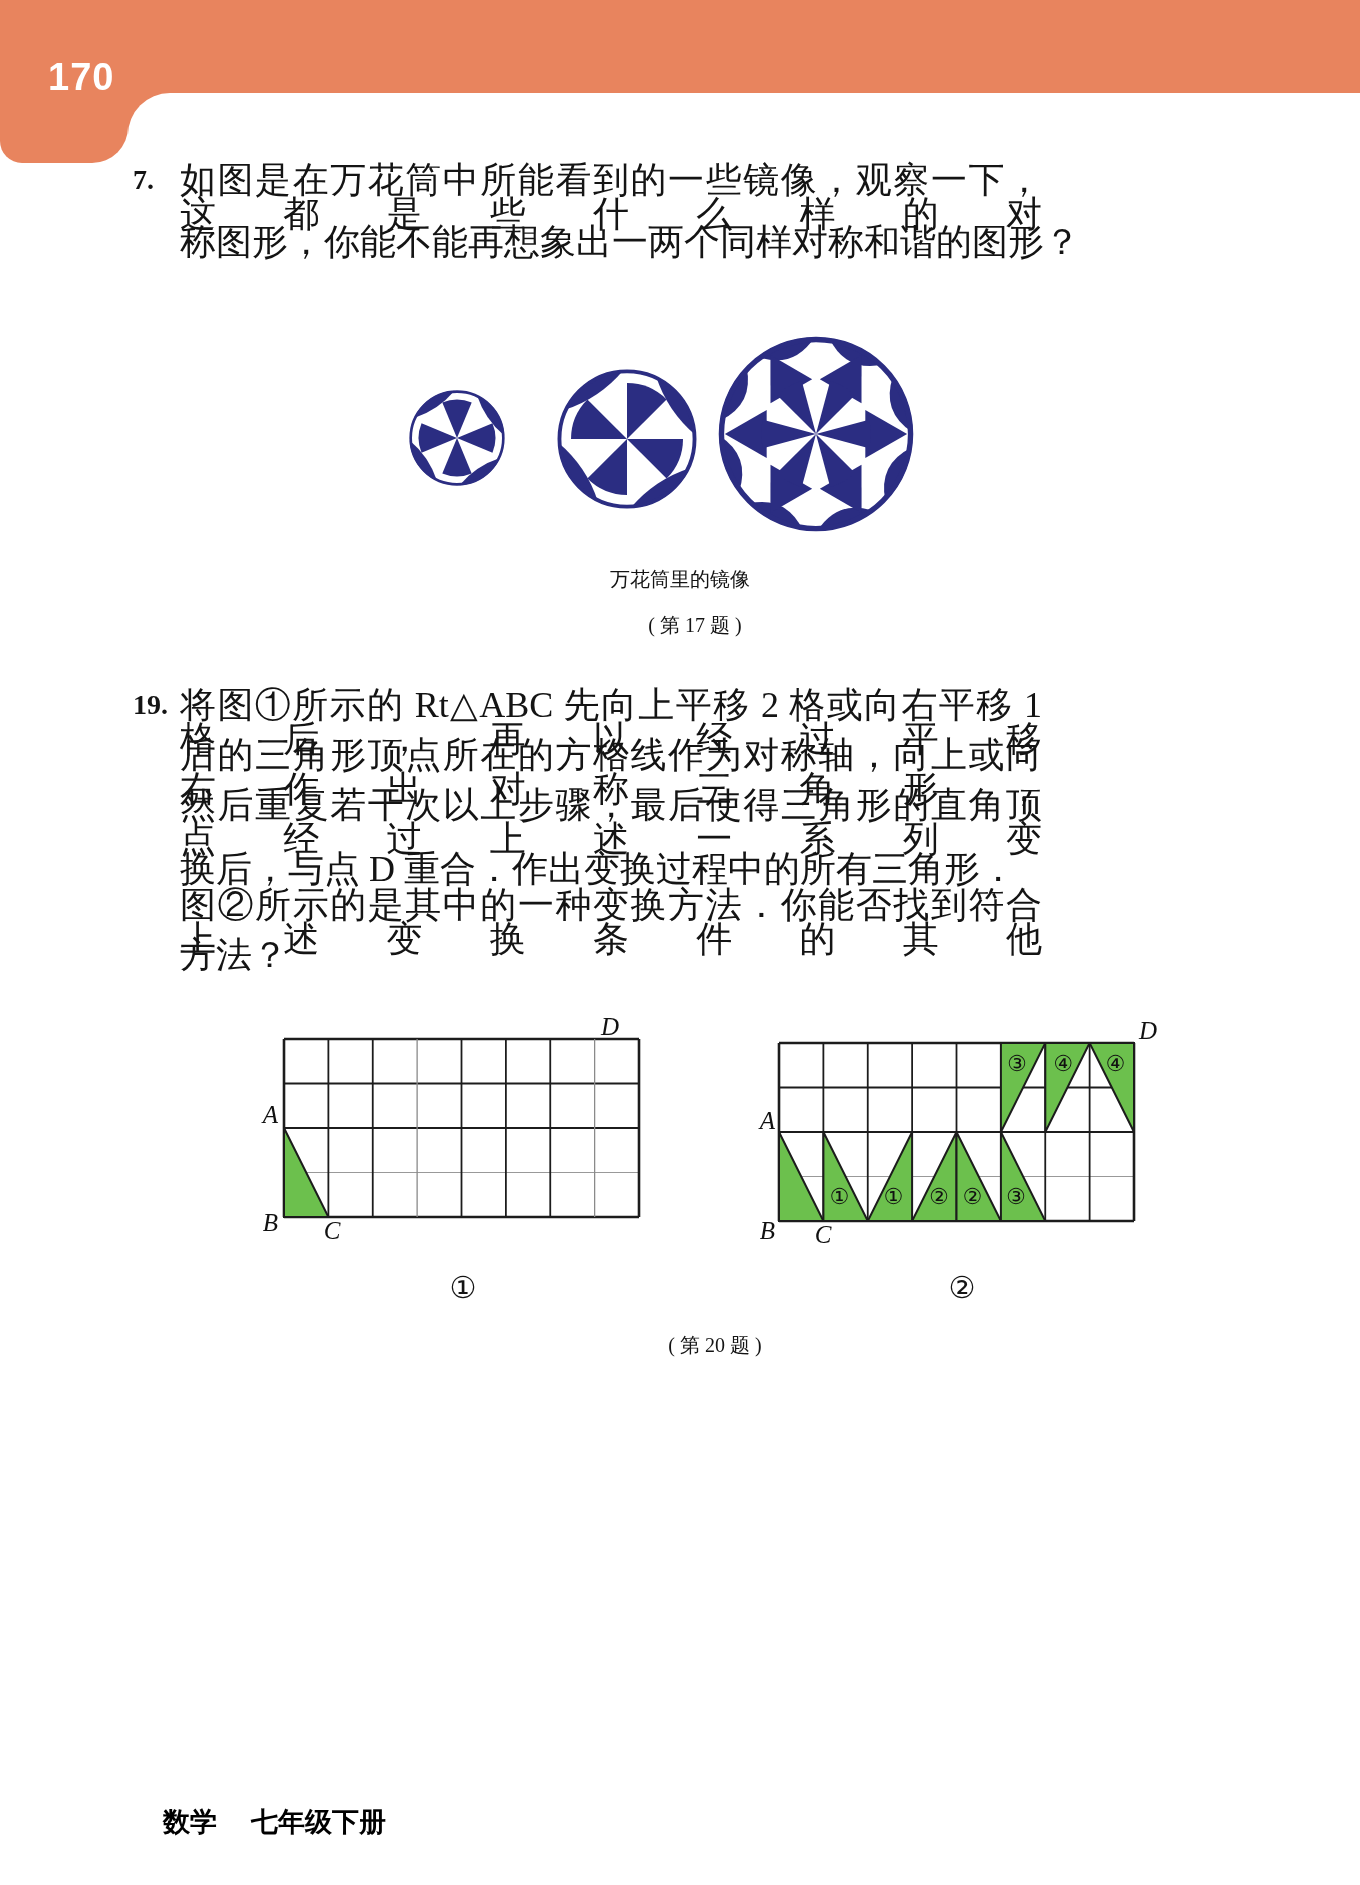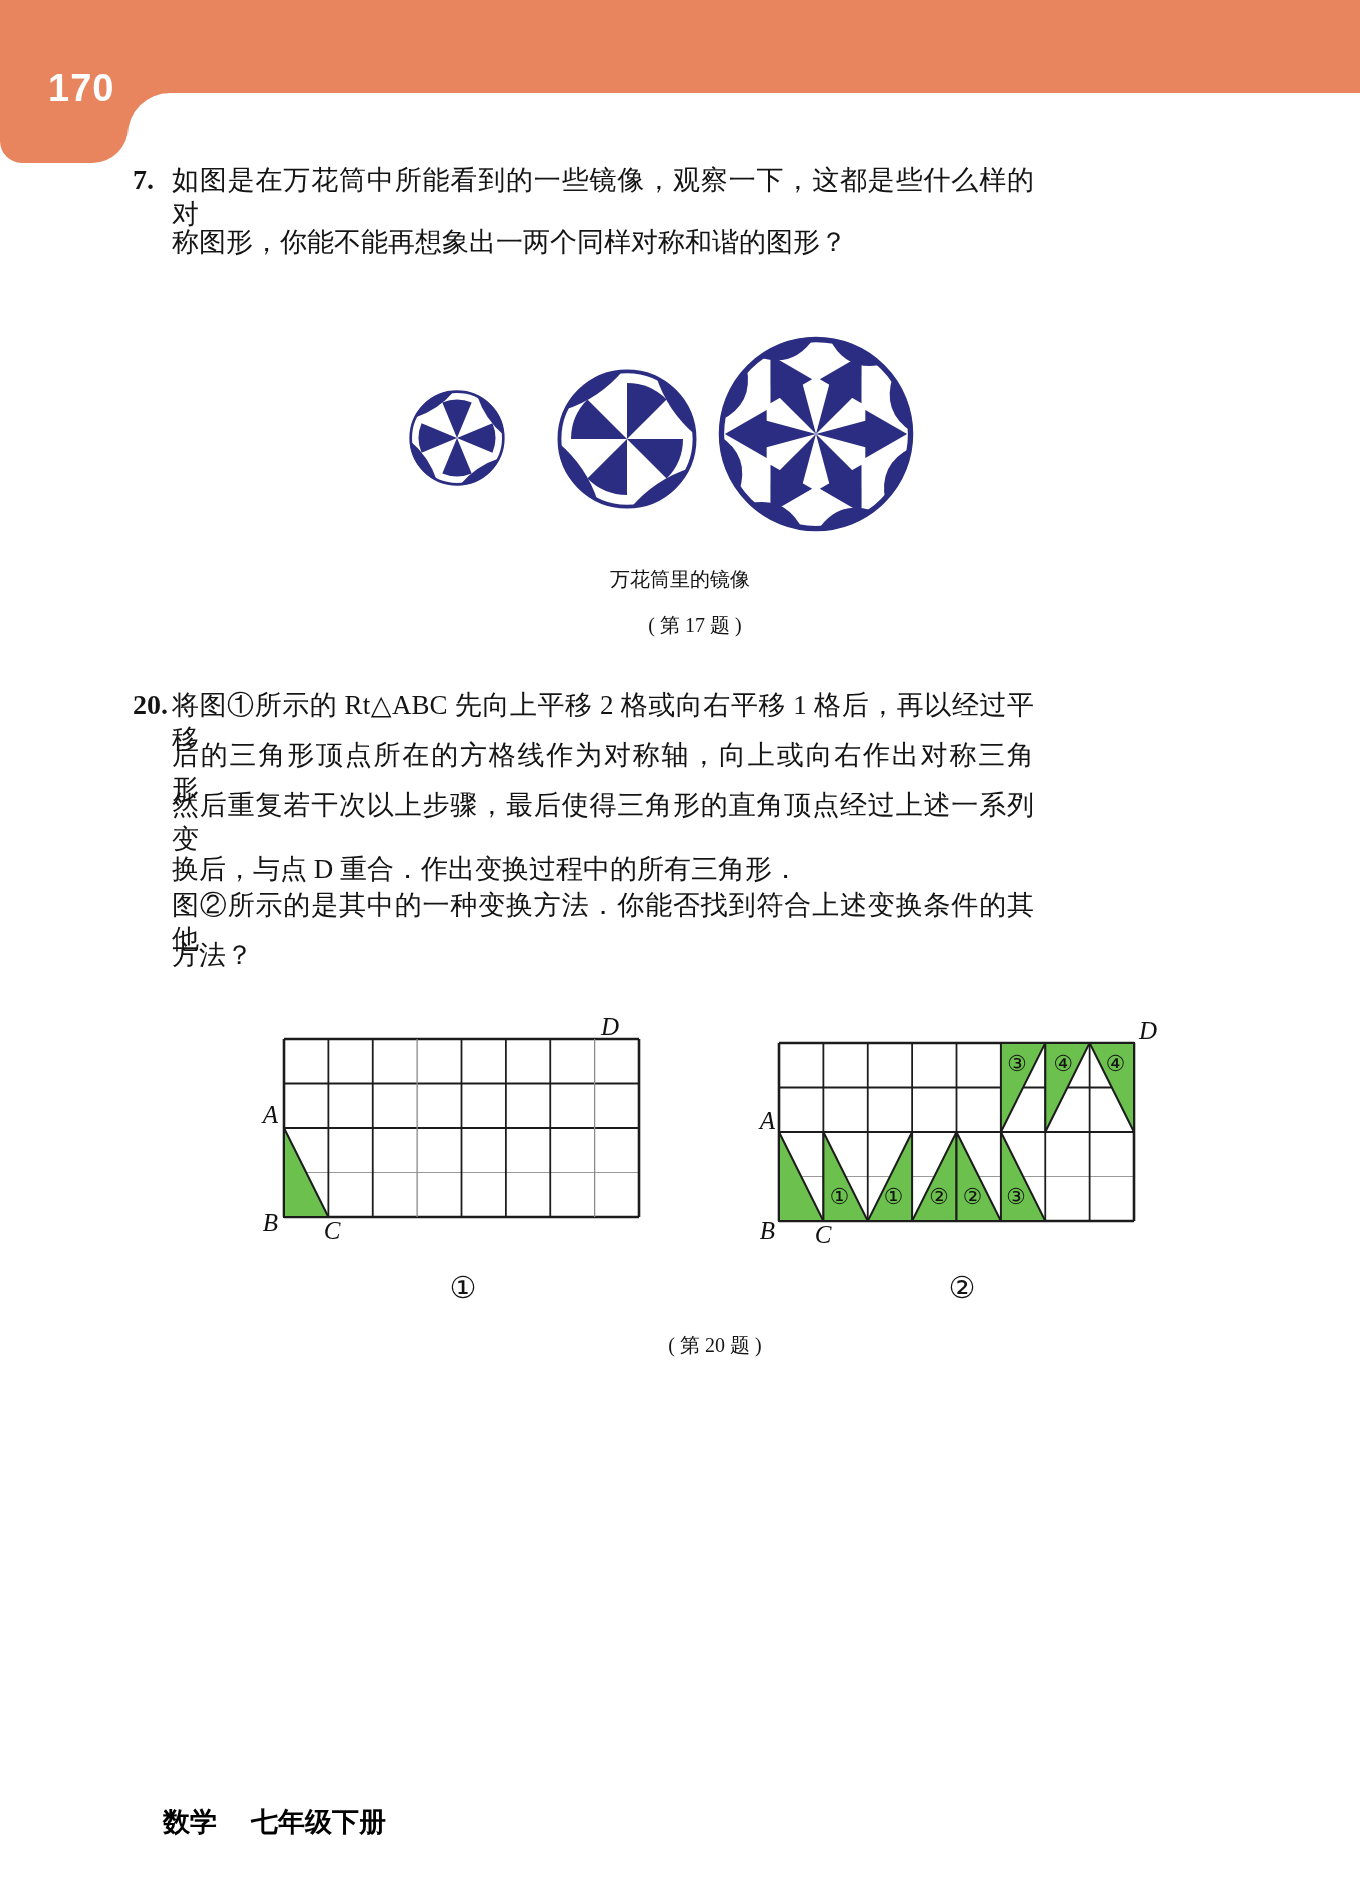--- a/index.html
+++ b/index.html
@@ -10,24 +10,24 @@
   }
   .abs{position:absolute;}
   
   .band{left:0;top:0;width:1360px;height:93px;background:#E8845E;}
   .tab{left:0;top:0;width:128px;height:163px;background:#E8845E;
        border-radius:0 0 36px 22px;}
   .fillet{left:128px;top:93px;width:42px;height:42px;background:#E8845E;}
   .fillet::after{content:'';position:absolute;inset:0;background:#fff;border-top-left-radius:42px;}
   .pageno{left:48px;top:56px;width:80px;
           font-family:"Liberation Sans","DejaVu Sans",sans-serif;
-          font-weight:bold;font-size:38px;color:#ffffff;letter-spacing:1px;margin-top:11px;}
+          font-weight:bold;font-size:38px;color:#ffffff;letter-spacing:1px;}
   
   .pnum{width:50px;font-weight:bold;font-size:28px;text-align:left;}
-  .pline{left:172px;width:862px;font-size:27px;line-height:34px;white-space:nowrap;}
+  .pline{left:180px;width:862px;font-size:36px;line-height:34px;white-space:nowrap;}
   .pline.fill{white-space:normal;text-align:justify;text-align-last:justify;}
   
   .cap{font-size:20px;text-align:center;}
   .figlabel{font-family:"DejaVu Sans","Liberation Sans",sans-serif;font-size:30px;text-align:center;}
   .footer{left:163px;top:1804px;font-family:"Liberation Sans","DejaVu Sans",sans-serif;
           font-weight:bold;font-size:27px;color:#000000;}
   .footer .gap{display:inline-block;width:34px;}
   svg text{user-select:none;}
 </style>
 </head>
@@ -85,21 +85,21 @@
       <path d="M 98,98 L 151.01,83.80 A 54.88 54.88 0 0 1 151.01,112.20 Z" fill="#2B2D82"></path>
       <path d="M 98,98 L 136.81,136.81 A 54.88 54.88 0 0 1 112.20,151.01 Z" fill="#2B2D82"></path>
       <path d="M 98,98 L 83.80,151.01 A 54.88 54.88 0 0 1 59.19,136.81 Z" fill="#2B2D82"></path>
       <path d="M 98,98 L 44.99,112.20 A 54.88 54.88 0 0 1 44.99,83.80 Z" fill="#2B2D82"></path>
       <path d="M 98,98 L 59.19,59.19 A 54.88 54.88 0 0 1 83.80,44.99 Z" fill="#2B2D82"></path>
     </svg>
   </div>
 <div class="abs cap" style="left:540px;top:566px;width:280px;">万花筒里的镜像</div>
 <div class="abs cap" style="left:555px;top:612px;width:280px;">( 第 17 题 )</div>
 
-<div class="abs pnum" style="left:133px;top:689px;">20.</div>
+<div class="abs pnum" style="left:133px;top:689px;">19.</div>
 <div class="abs pline fill" style="top:688px;">将图①所示的 Rt△ABC 先向上平移 2 格或向右平移 1 格后，再以经过平移</div>
 <div class="abs pline fill" style="top:738px;">后的三角形顶点所在的方格线作为对称轴，向上或向右作出对称三角形，</div>
 <div class="abs pline fill" style="top:788px;">然后重复若干次以上步骤，最后使得三角形的直角顶点经过上述一系列变</div>
 <div class="abs pline" style="top:838px;margin-top:14px;">换后，与点 D 重合．作出变换过程中的所有三角形．</div>
 <div class="abs pline fill" style="top:888px;">图②所示的是其中的一种变换方法．你能否找到符合上述变换条件的其他</div>
 <div class="abs pline" style="top:938px;">方法？</div>
 
 <div class="abs" id="fig1-box" style="left: 244px; top: 999px;"><svg viewBox="0 0 435 258" width="435" height="258">
       <line x1="40" y1="40" x2="395" y2="40" stroke="#1C1C1C" stroke-width="2.6"></line>
       <line x1="40" y1="84.5" x2="395" y2="84.5" stroke="#1C1C1C" stroke-width="1.8"></line>

